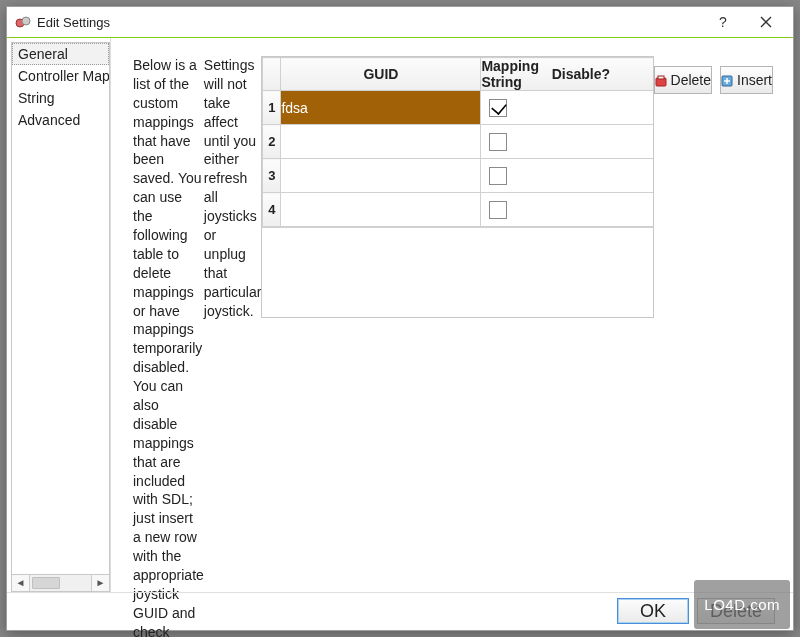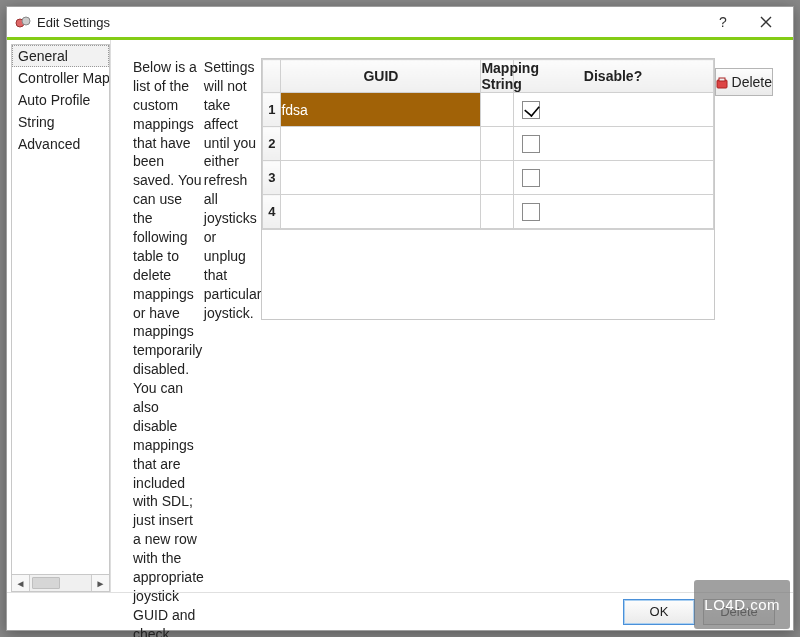--- a/index.html
+++ b/index.html
@@ -25,21 +25,21 @@
     box-shadow: 0 3px 14px rgba(0,0,0,0.35);
     display: flex;
     flex-direction: column;
   }
   .titlebar {
     height: 34px;
     display: flex;
     align-items: center;
     padding: 0 4px 0 8px;
     background: #fff;
-    border-bottom: 3px solid #84cc16;
+    border-bottom: 1px solid #84cc16;
   }
   .titlebar .app-icon {
     width: 16px; height: 16px;
     margin-right: 6px;
     display: inline-flex; align-items:center; justify-content:center;
   }
   .titlebar .title { flex: 0 0 auto; font-size: 13px; }
   .titlebar .spacer { flex: 1 1 auto; }
   .titlebar .tb-btn {
     width: 46px; height: 30px;
@@ -205,21 +205,21 @@
     align-items:center;
     justify-content:flex-end;
     padding: 0 18px;
     gap: 8px;
   }
   .footer .btn {
     min-width: 72px;
     height: 26px;
     border: 1px solid #a9a9a9;
     background: linear-gradient(#fdfdfd,#eaeaea);
-    font-size: 13px;
+    font-size: 18px;
     display:flex; align-items:center; justify-content:center;
     padding: 0 12px;
   }
   .footer .btn.default { border: 1px solid #4a90d9; box-shadow: 0 0 0 1px #a9cff1 inset;}
 
   .watermark {
     position:absolute;
     right: 10px; bottom: 8px;
     background: rgba(120,120,120,0.7);
     color: #ffffff;
@@ -251,21 +251,20 @@
       </svg>
     </span>
   </div>
 
   <div class="client">
 
     <div class="sidebar">
       <div class="sidebar-list">
         <div class="sidebar-item selected"><span>General</span></div>
         <div class="sidebar-item"><span>Controller Mapping</span></div>
-        <div class="sidebar-item"><span>Auto Profile</span></div>
         <div class="sidebar-item"><span>String</span></div>
         <div class="sidebar-item"><span>Advanced</span></div>
       </div>
       <div class="hscroll">
         <div class="arrow">◄</div>
         <div class="track">
             <div class="thumb"></div>
           </div>
         <div class="arrow">►</div>
       </div>
@@ -324,20 +323,29 @@
       <div class="btn-row">
         <div class="wide-btn">
           <span class="mini-icon">
             <svg viewBox="0 0 12 12" width="12" height="12">
                 <rect x="1" y="3" width="10" height="8" rx="1" fill="#d44" stroke="#a22"></rect>
                 <rect x="3" y="1" width="6" height="3" fill="#eee" stroke="#a22"></rect>
               </svg>
           </span>
           <span>Delete</span>
         </div>
+        <div class="wide-btn">
+          <span class="mini-icon">
+            <svg viewBox="0 0 12 12" width="12" height="12">
+                <rect x="1" y="1" width="10" height="10" rx="1" fill="#6ad" stroke="#369"></rect>
+                <path d="M6 3 V9 M3 6 H9" stroke="#fff" stroke-width="1.5"></path>
+              </svg>
+          </span>
+          <span>Insert</span>
+        </div>
       </div>
 
     </div>
   </div>
 
   <div class="footer">
     <div class="btn default">
         <span>OK</span>
       </div>
     <div class="btn">

